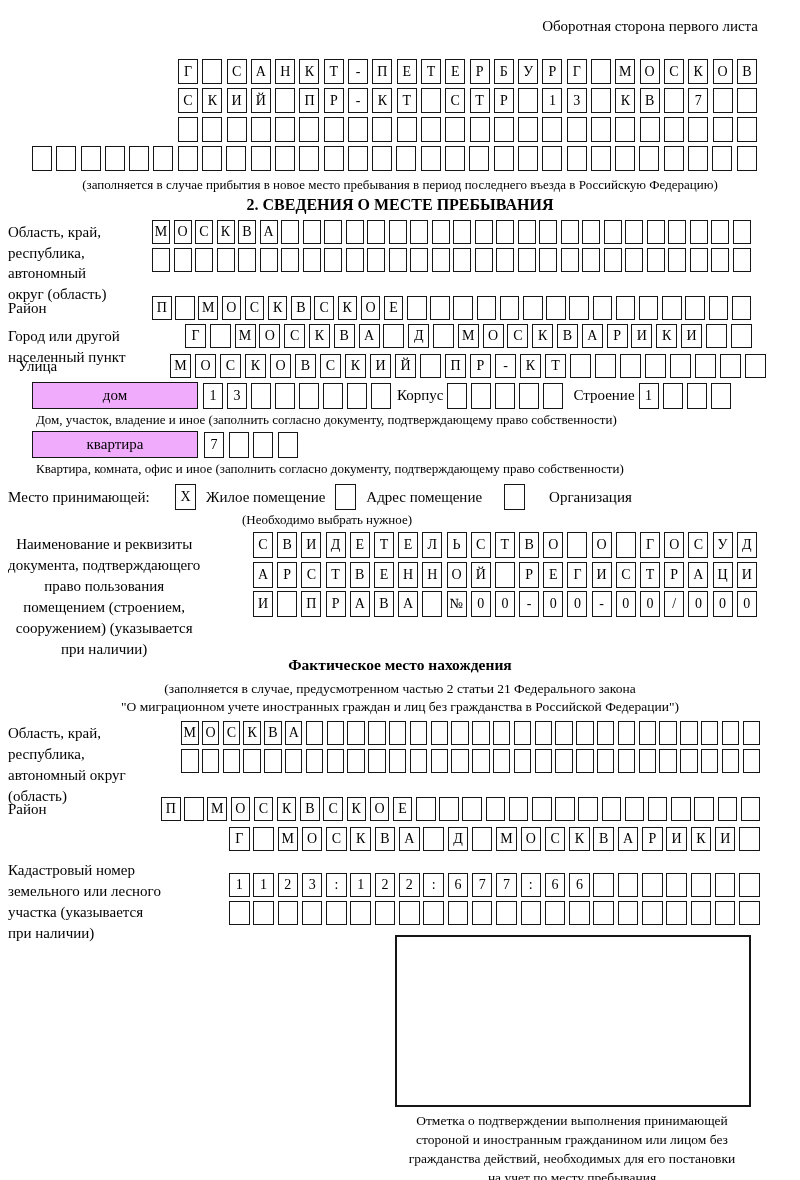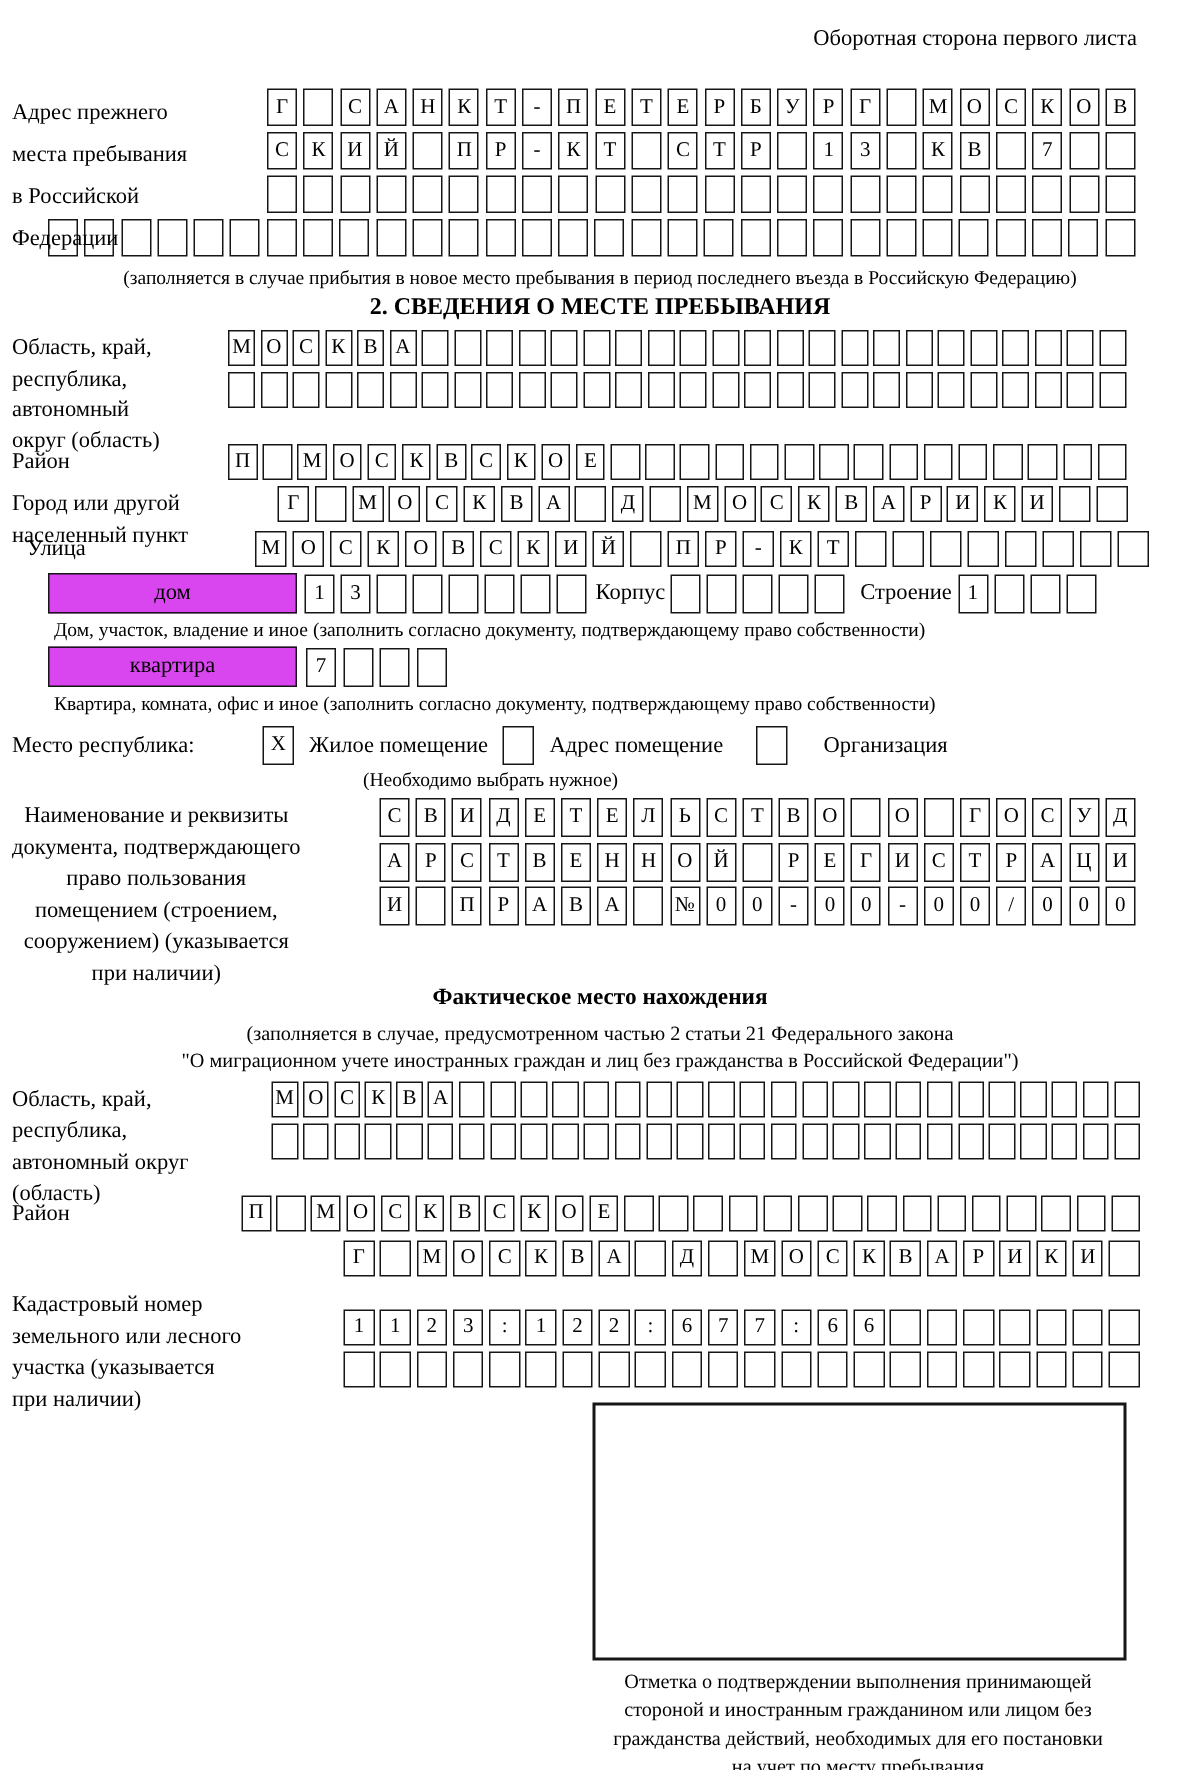--- a/index.html
+++ b/index.html
@@ -28,21 +28,21 @@
     font-size:14px; background:#fff; flex:0 0 auto;
   }
   .caption{ font-size:13px; line-height:16px; }
   .caption.center{ text-align:center; }
   .sec-title{ text-align:center; font-weight:bold; font-size:16px; }
 
   .inline-row{ display:flex; align-items:center; }
   .namebox{
     box-sizing:border-box; border:1.7px solid #161616;
     height:27px; display:flex; align-items:center; justify-content:center;
-    font-size:15px; background:#d946ef; flex:0 0 auto;
+    font-size:15px; background:#f0abfc; flex:0 0 auto;
   }
   .inline-lbl{ font-size:15px; white-space:nowrap; }
   .checkbox{
     box-sizing:border-box; width:21px; height:26px; border:1.7px solid #161616;
     display:flex; align-items:center; justify-content:center; font-size:14px; flex:0 0 auto;
   }
   .stamp-box{
     box-sizing:border-box;
     margin:10px 0 0 387px; width:356px; height:172px;
     border:2px solid #161616; background:#fff;
@@ -51,24 +51,20 @@
     margin:4px 0 0 376px; width:376px;
     font-size:13.5px; line-height:19px; text-align:center;
   }
 </style>
 </head>
 <body>
 
 <div class="hdr-note">Оборотная сторона первого листа</div>
 
 <div class="field" style="margin-top:24px;">
-  <div class="lbl" style="line-height:28px;">Адрес прежнего
-места пребывания
-в Российской
-Федерации</div>
   <div class="rows" style="margin-left:170px;">
     <div class="cellrow" style="--cw:20px;--g:4.3px;">
         <span class="cell">Г</span>
         <span class="cell"></span>
         <span class="cell">С</span>
         <span class="cell">А</span>
         <span class="cell">Н</span>
         <span class="cell">К</span>
         <span class="cell">Т</span>
         <span class="cell">-</span>
@@ -381,21 +377,21 @@
   <div class="cellrow" style="margin-left:6px;--cw:20px;--g:4.5px;--ch:26px;">
       <span class="cell">7</span>
       <span class="cell"></span>
       <span class="cell"></span>
       <span class="cell"></span>
     </div>
 </div>
 <div class="caption" style="margin:3px 0 0 28px;">Квартира, комната, офис и иное (заполнить согласно документу, подтверждающему право собственности)</div>
 
 <div class="inline-row" style="margin-top:7px;">
-  <span class="inline-lbl" style="flex:0 0 167px;">Место республика:</span>
+  <span class="inline-lbl" style="flex:0 0 167px;">Место принимающей:</span>
   <span class="checkbox">X</span>
   <span class="inline-lbl" style="margin-left:10px;">Жилое помещение</span>
   <span class="checkbox" style="margin-left:10px;"></span>
   <span class="inline-lbl" style="margin-left:10px;">Адрес помещение</span>
   <span class="checkbox" style="margin-left:22px;"></span>
   <span class="inline-lbl" style="margin-left:24px;">Организация</span>
 </div>
 <div class="caption" style="margin:2px 0 0 234px;">(Необходимо выбрать нужное)</div>
 
 <div class="field" style="margin-top:4px;min-height:122px;">

